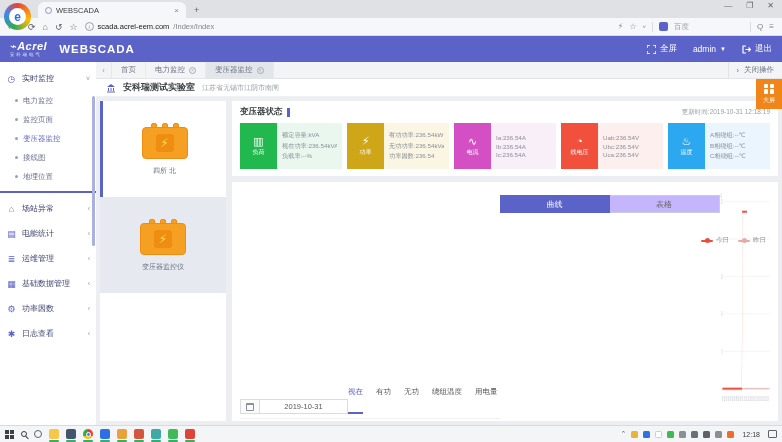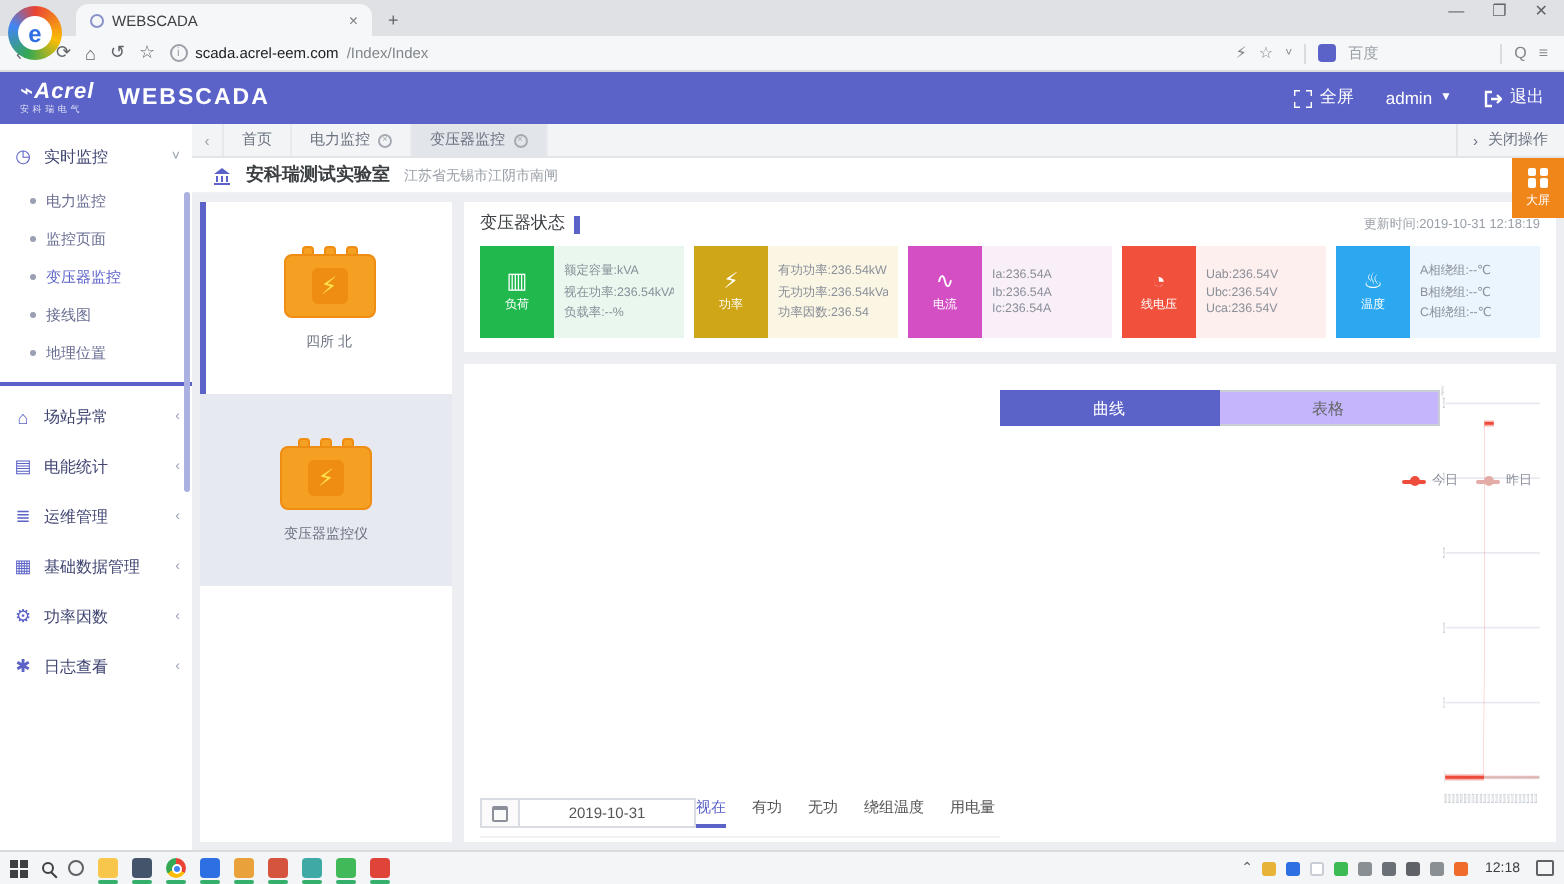--- a/index.html
+++ b/index.html
@@ -84,41 +84,41 @@
     position:relative;display:flex;align-items:center;justify-content:center;margin-top:5px}
   .bumps{position:absolute;top:-5px;left:0;width:100%;display:flex;justify-content:center;gap:5px}
   .bump{width:6px;height:5px;background:#f6a023;border:1px solid #ef8c12;border-radius:2px 2px 0 0}
   .bolt{background:#ef8c12;color:#ffe14d;width:18px;height:18px;border-radius:3px;font-size:12px;
     display:flex;align-items:center;justify-content:center}
   .device-name{font-size:7px;color:#6b7280}
 
   .right-col{flex:1;display:flex;flex-direction:column;gap:6px;min-width:0}
   .status-panel{background:#fff;padding:5px 8px 7px}
   .sp-head{display:flex;align-items:center}
-  .sp-title{font-size:8.5px;font-weight:normal;color:#3c4043}
+  .sp-title{font-size:8.5px;font-weight:bold;color:#3c4043}
   .sp-bar{width:3px;height:9px;background:#5b62c8;margin-left:4px}
   .sp-update{margin-left:auto;font-size:6.5px;color:#9aa0a8}
   .cards{display:flex;gap:5px;margin-top:5px}
   .scard{flex:1;display:flex;height:46px;min-width:0}
   .scard-icon{width:37px;flex-shrink:0;display:flex;flex-direction:column;align-items:center;justify-content:center;
     color:#fff;gap:1px}
   .scard-icon .glyph{font-size:11px;line-height:1}
   .scard-icon .lbl{font-size:6px}
   .scard-body{flex:1;padding:3px 5px;display:flex;flex-direction:column;justify-content:center;gap:1.5px;min-width:0}
   .scard-line{font-size:6.2px;color:#8a8f99;white-space:nowrap;overflow:hidden}
 
   .chart-panel{background:#fff;flex:1;padding:5px 8px 2px;display:flex;flex-direction:row;position:relative;min-height:0}
   .cp-toolbar{display:flex;align-items:flex-end;border-bottom:1px solid #f0f1f4;padding-bottom:4px}
   .date-group{display:flex;align-items:stretch;height:15px}
   .cal-btn{width:20px;background:#fafafa;border:1px solid #d9dce3;display:flex;align-items:center;justify-content:center}
   .cal-icon{width:8px;height:8px;border:1px solid #8a8f99;border-top:2.5px solid #8a8f99;border-radius:1px}
   .date-input{width:88px;border:1px solid #d9dce3;border-left:none;display:flex;align-items:center;
     justify-content:center;font-size:7.5px;color:#555;background:#fff}
   .metrics{margin-left:auto;display:flex;gap:13px;font-size:7.5px;color:#555;align-items:flex-end;padding-right:2px}
-  .metric{padding-bottom:3px;border-bottom:2px solid transparent}
+  .metric{padding-bottom:15px;border-bottom:2px solid transparent}
   .metric.active{color:#5b62c8;border-bottom-color:#5b62c8}
   .views{display:flex;justify-content:center;margin-top:8px}
   .view-btn{width:110px;height:18px;display:flex;align-items:center;justify-content:center;font-size:8px;
     border:1px solid #c9cdd6;color:#666;background:#c4b5fd}
   .view-btn.active{background:#5b62c8;color:#fff;border-color:#5b62c8}
   .view-btn + .view-btn{border-left:none}
   .legend{position:absolute;right:12px;top:54px;display:flex;gap:9px;font-size:6.5px;color:#8a8f99;align-items:center}
   .lg-item{display:flex;align-items:center;gap:3px}
   .lg-mark{width:12px;height:2px;position:relative;border-radius:1px}
   .lg-mark::after{content:"";position:absolute;left:4px;top:-1.5px;width:5px;height:5px;border-radius:50%;background:inherit}

